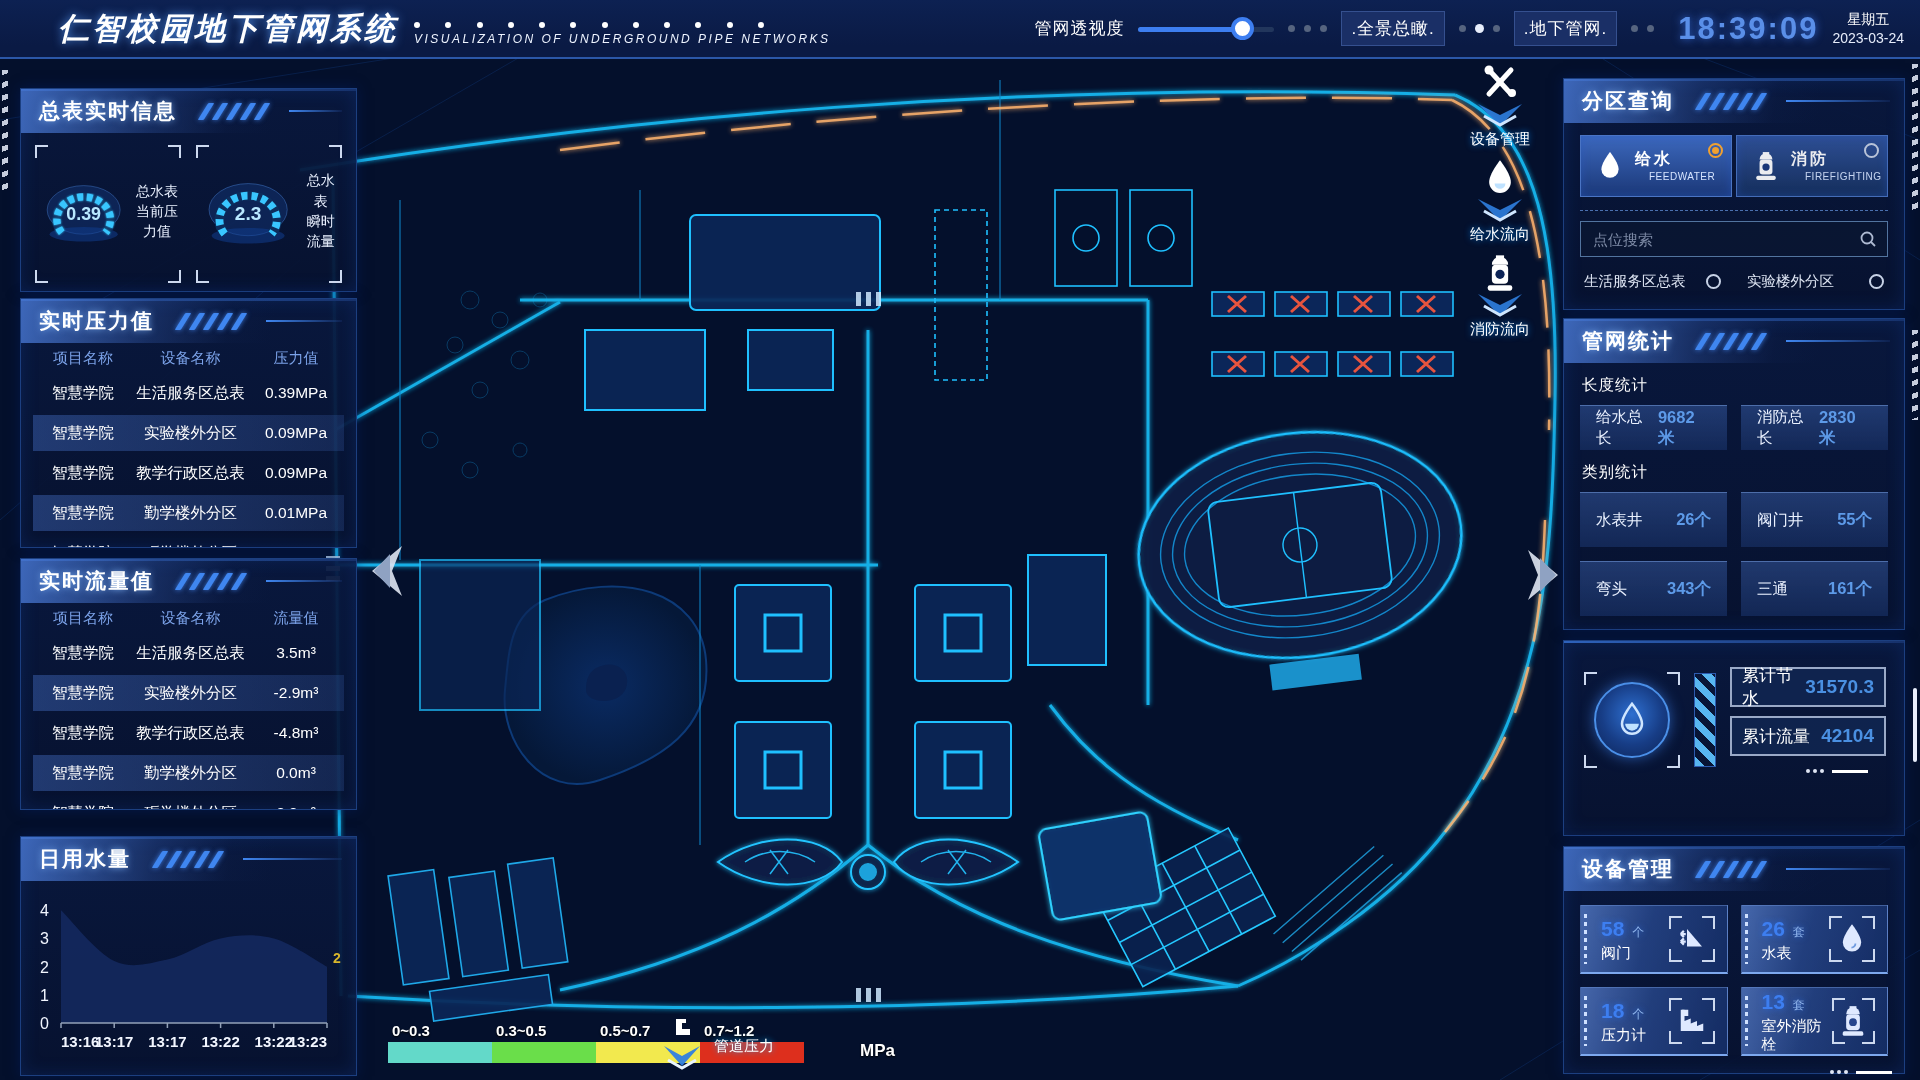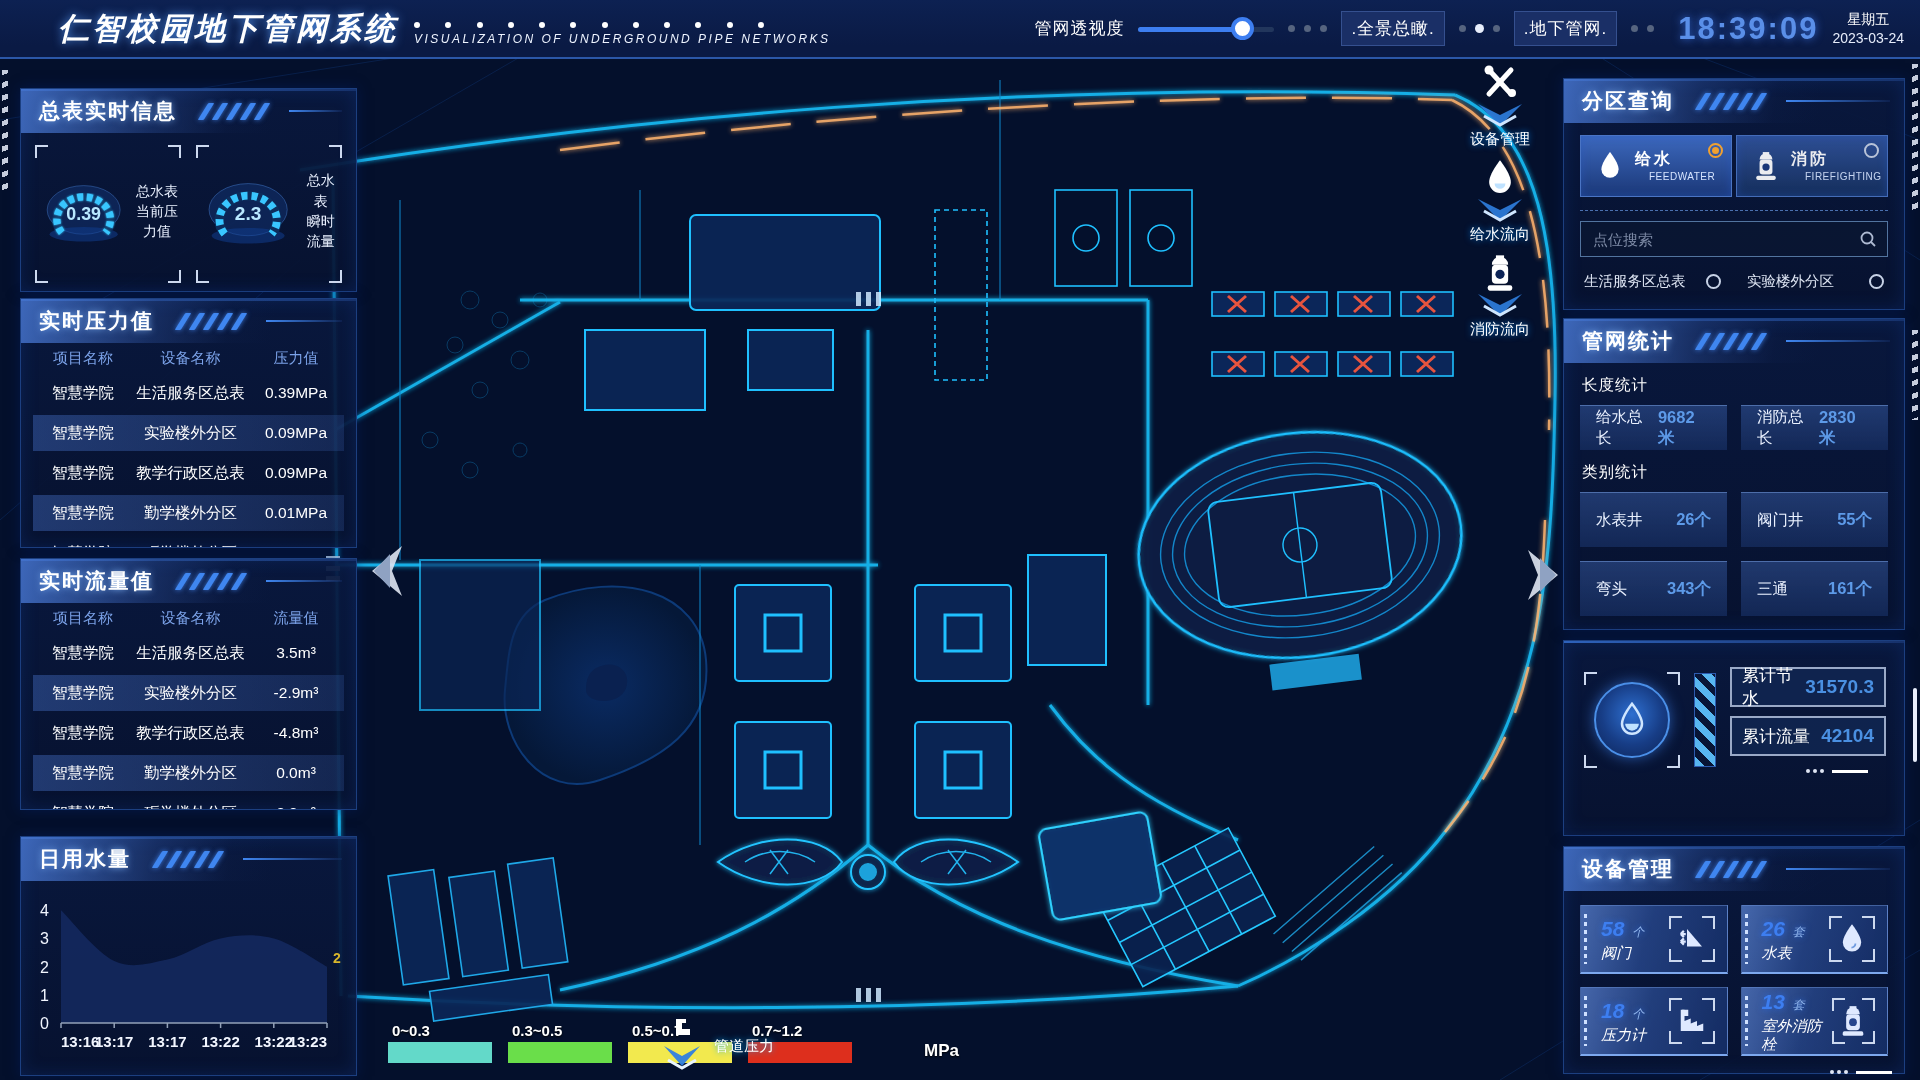--- a/index.html
+++ b/index.html
@@ -119,28 +119,28 @@
   .tail-dots span{width:36px;height:3px;background:#fff;margin-left:5px;}
   
   .dev-grid{display:grid;grid-template-columns:1fr 1fr;gap:13px;padding:14px 16px 0 16px;}
   .dev-card{position:relative;height:66px;cursor:pointer;border:1px solid rgba(130,170,240,.4);
             background:linear-gradient(105deg,#49opacity 0,#000);
             background:linear-gradient(105deg,rgba(90,130,210,.75) 0%,rgba(45,80,155,.7) 45%,rgba(22,48,107,.85) 100%);
             display:flex;align-items:center;justify-content:space-between;padding:0 12px 0 14px;
             border-bottom:2px solid #7da8ee;}
   .dev-card::before{content:"";position:absolute;left:3px;top:8px;bottom:8px;width:3px;
             background:repeating-linear-gradient(180deg,#cfe0ff 0 4px,transparent 4px 8px);}
-  .dev-nums{display:flex;flex-direction:column;line-height:1.2;margin-left:6px;font-style:italic;}
+  .dev-nums{display:flex;flex-direction:column;line-height:1.2;margin-left:6px;}
   .dev-cnt{font-size:21px;font-weight:bold;color:#3d7ef0;text-shadow:0 0 6px rgba(40,110,240,.7);}
   .dev-cnt small{font-size:12px;color:#8fb4ec;font-weight:normal;margin-left:8px;}
   .dev-lbl{font-size:15px;color:#fff;margin-top:2px;}
   .dev-ico{position:relative;width:46px;height:46px;display:flex;align-items:center;justify-content:center;}
   
   #map{position:absolute;top:57px;left:0;width:1920px;height:1023px;z-index:1;}
-  .legend{position:absolute;left:388px;top:1022px;z-index:25;display:flex;align-items:flex-end;gap:16px;}
+  .legend{position:absolute;left:388px;top:1022px;z-index:25;display:flex;align-items:flex-end;gap:0;}
   .leg-seg{width:104px;display:flex;flex-direction:column;}
   .leg-seg .lab{font-size:15px;font-weight:bold;color:#fff;margin-bottom:3px;margin-left:4px;text-shadow:0 1px 2px #000;}
   .leg-seg .sw{height:21px;}
   .leg-unit{font-size:17px;font-weight:bold;color:#fff;margin:0 0 2px 56px;text-shadow:0 1px 2px #000;}
   .pressure-flag{position:absolute;left:660px;top:1018px;z-index:25;display:flex;align-items:center;gap:10px;}
   .flag-col{display:flex;flex-direction:column;align-items:center;}
   .pf-label{font-size:15px;color:#fff;text-shadow:0 0 6px #0af;}
   .float-tools{position:absolute;left:1468px;top:62px;z-index:25;width:64px;display:flex;flex-direction:column;align-items:center;}
   .tool{display:flex;flex-direction:column;align-items:center;margin-bottom:10px;cursor:pointer;}
   .tool .lbl{font-size:15px;color:#fff;margin-top:2px;text-shadow:0 0 6px rgba(0,140,255,.9);white-space:nowrap;}

